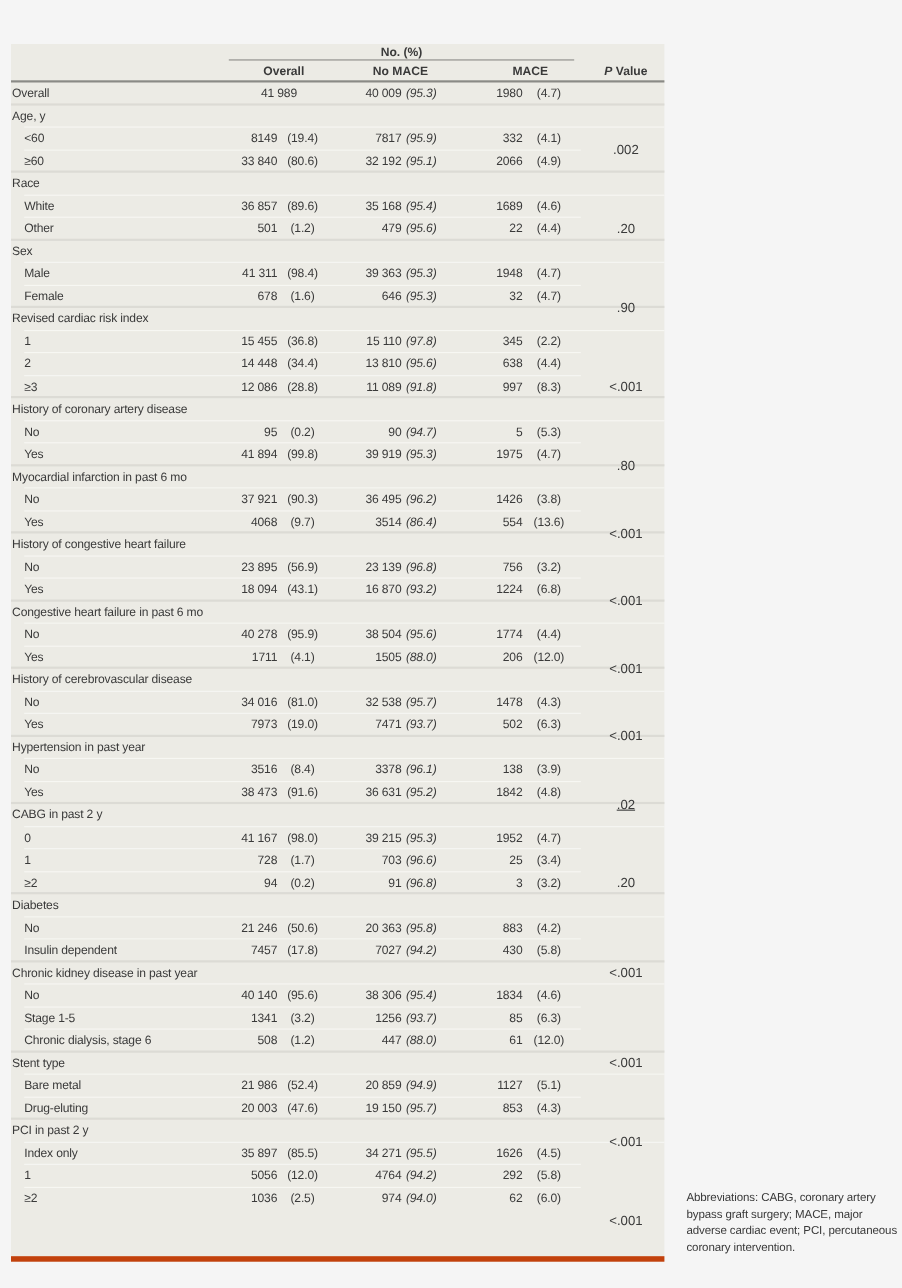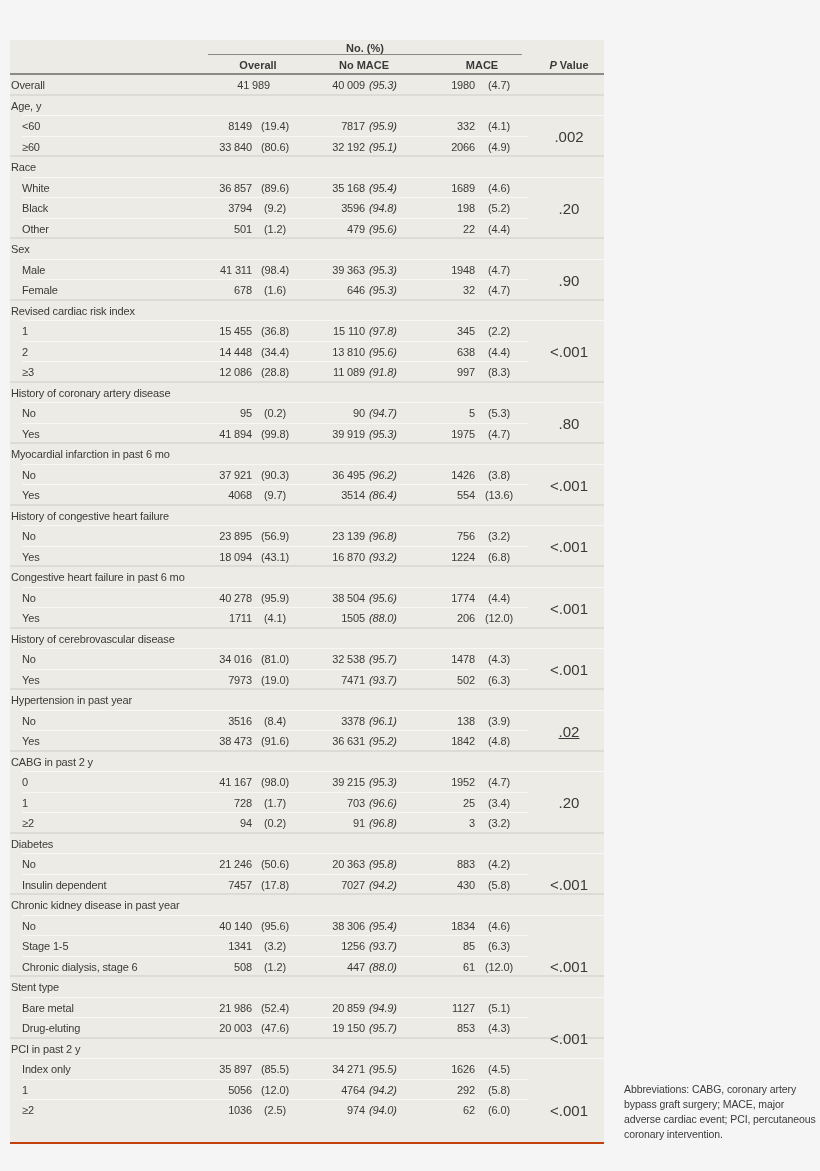--- a/index.html
+++ b/index.html
@@ -2,40 +2,40 @@
 <html><head>
 <meta charset="utf-8">
 <style>
   html, body { margin:0; padding:0; }
   body {
     width:820px; height:1171px; background:#f5f5f5; position:relative; overflow:hidden;
     font-family:"Liberation Sans", sans-serif; color:#3a3a3a;
   }
   .panel {
     position:absolute; left:10px; top:40px; width:594px; height:1102px;
-    background:#ecebe5; border-bottom:2px solid #c2410c;
+    background:#ecebe5; border-bottom:5px solid #c2410c;
   }
   .hdr { position:absolute; left:0; top:0; width:594px; height:33px; border-bottom:2px solid #8a8a86; }
   .hdr .span-label { position:absolute; left:198px; width:314px; top:0; height:16px; text-align:center; font-size:11px; font-weight:bold; line-height:16px; }
   .hdr .span-line { position:absolute; left:198px; width:314px; top:14px; height:0; border-top:1.5px solid #8a8a86; }
   .hdr .col { position:absolute; top:17px; font-size:11px; font-weight:bold; line-height:16px; text-align:center; }
   .hdr .pv i { font-style:italic; }
   .rows { position:absolute; left:0; top:35px; width:594px; }
   .row { position:relative; height:20.5px; font-size:11px; line-height:20.5px; letter-spacing:-0.15px; }
   .row .sep { position:absolute; bottom:0; height:1px; background:#f7f7f3; }
   .row.grp-end .sep { left:0 !important; width:594px !important; height:2px; background:#dcdbd5; }
   .lbl { position:absolute; left:1px; top:0; white-space:nowrap; }
   .row.sub .lbl { left:12px; }
   .cell { position:absolute; top:0; white-space:nowrap; display:flex; }
   .cell .n { display:inline-block; text-align:right; }
   .cell .p { display:inline-block; padding-left:4px; }
   .c1 { left:190px; } .c1 .n { width:52px; } .c1 .p { width:38px; text-align:center; }
   .c2 { left:300px; } .c2 .n { width:55px; } .c2 .p { width:40px;font-style:italic; }
   .c3 { left:410px; } .c3 .n { width:55px; } .c3 .p { width:40px; text-align:center; }
-  .pval { position:absolute; left:528px; width:62px; text-align:center; font-size:15px; }
+  .pval { position:absolute; left:528px; width:62px; text-align:center; font-size:12px; }
   .foot { position:absolute; left:624px; top:1082px; width:196px; font-size:10.5px; line-height:15px; color:#3a3a3a; letter-spacing:-0.1px; }
 </style>
 </head>
 <body>
 
 <div class="panel">
   <div class="hdr">
     <div class="span-label">No. (%)</div>
     <div class="span-line"></div>
     <div class="col" style="left:208px;width:80px">Overall</div>
@@ -106,36 +106,20 @@
           <span class="n">36 857</span>
           <span class="p">(89.6)</span>
         </span>
         <span class="cell c2">
           <span class="n">35 168</span>
           <span class="p">(95.4)</span>
         </span>
         <span class="cell c3">
           <span class="n">1689</span>
           <span class="p">(4.6)</span>
-        </span>
-        <div class="sep" style="left: 12px; width: 506px;"></div>
-      </div>
-      <div class="row sub">
-        <span class="lbl">Black</span>
-        <span class="cell c1">
-          <span class="n">3794</span>
-          <span class="p">(9.2)</span>
-        </span>
-        <span class="cell c2">
-          <span class="n">3596</span>
-          <span class="p">(94.8)</span>
-        </span>
-        <span class="cell c3">
-          <span class="n">198</span>
-          <span class="p">(5.2)</span>
         </span>
         <div class="sep" style="left: 12px; width: 506px;"></div>
       </div>
       <div class="row sub grp-end">
         <span class="lbl">Other</span>
         <span class="cell c1">
           <span class="n">501</span>
           <span class="p">(1.2)</span>
         </span>
         <span class="cell c2">

